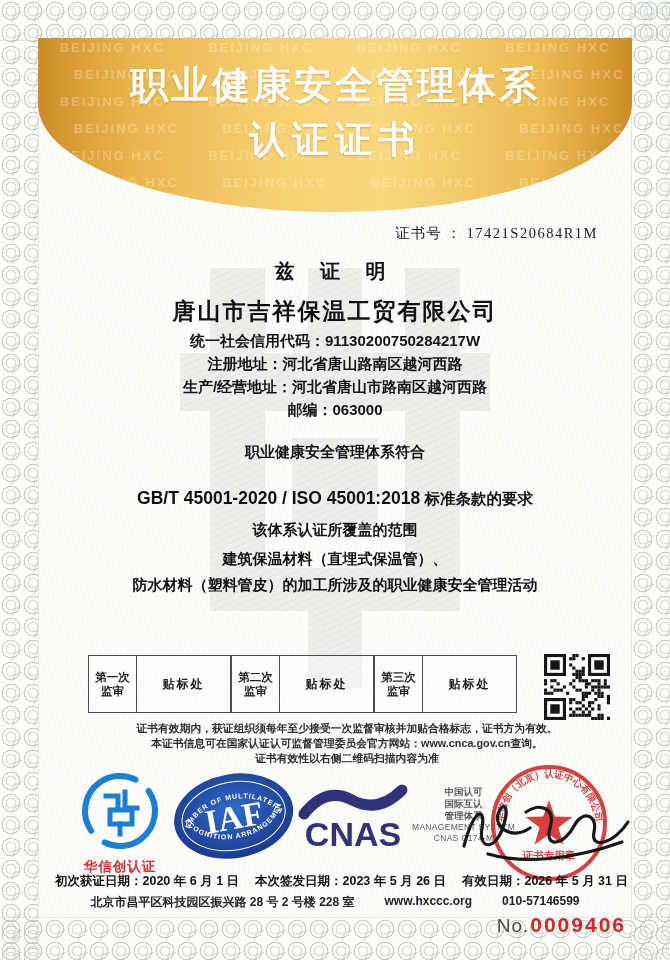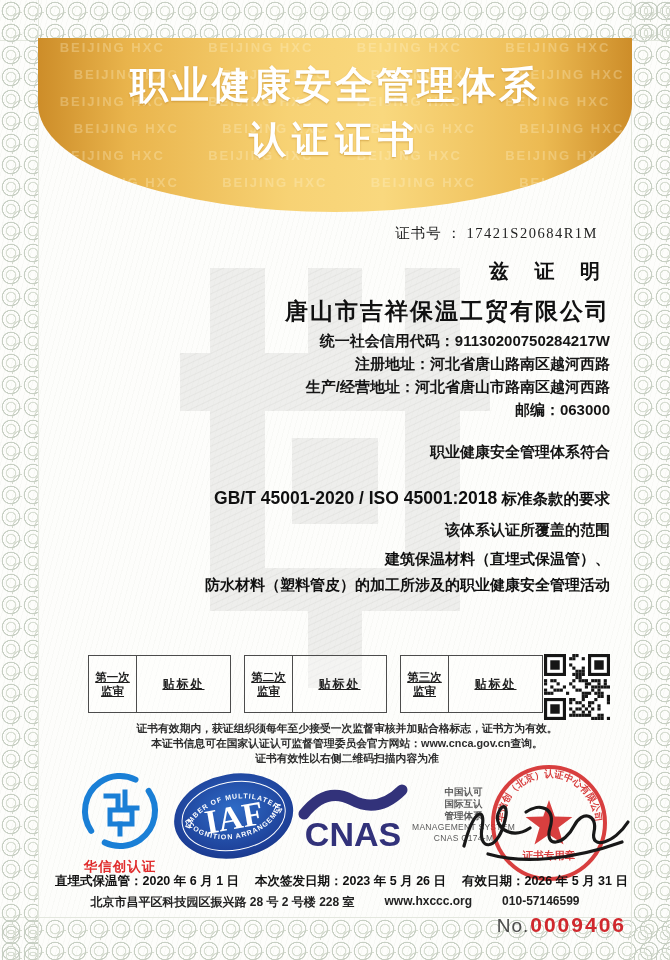--- a/index.html
+++ b/index.html
@@ -38,32 +38,32 @@
     font-weight:bold; font-size:38px; letter-spacing:3px; color:#ffffff; text-shadow:0 1px 2px rgba(170,110,20,.45);}
   .banner-title2{position:relative; margin-top:4px; font-family:"Liberation Serif","DejaVu Serif",serif;
     font-weight:bold; font-size:37px; letter-spacing:6px; color:#ffffff; text-shadow:0 1px 2px rgba(170,110,20,.45);}
   
   .cert-no{position:absolute; top:224px; right:72px; z-index:4;
     font-family:"Liberation Serif","DejaVu Serif",serif; font-size:14.5px; color:#222; letter-spacing:1px;}
   .cert-no .val{letter-spacing:1.5px;}
   
   .emblem{position:absolute; left:180px; top:268px; z-index:2; opacity:.5; pointer-events:none;}
   
-  .content{position:absolute; left:60px; right:60px; top:258px; z-index:4; text-align:right;}
+  .content{position:absolute; left:60px; right:60px; top:258px; z-index:4; text-align:center;}
   .hereby{font-size:20px; font-weight:bold; letter-spacing:10px; color:#111;}
   .company{margin-top:11px; font-size:23px; font-weight:bold; letter-spacing:2px; color:#111;}
   .field-line{margin-top:5px; font-size:15px; font-weight:bold; color:#151515; line-height:18px;}
   .conform{margin-top:24px; font-size:15px; font-weight:bold; color:#151515;}
   .standard-line{margin-top:26px; font-size:17.5px; font-weight:bold; color:#101010;}
   .standard-suffix{font-size:15.5px;}
   .scope-title{margin-top:11px; font-size:15px; font-weight:bold; color:#151515;}
   .scope1{margin-top:10px; font-size:15px; font-weight:bold; color:#101010;}
   .scope2{margin-top:7px; font-size:15px; font-weight:bold; color:#101010;}
   
-  .audit-row{position:absolute; left:88px; top:655px; z-index:4; display:flex; gap:13px;text-decoration:underline;}
+  .audit-row{position:absolute; left:88px; top:655px; z-index:4; display:flex; }
   .audit-box{width:141px; height:56px; border:1.5px solid #4c4c4c; display:flex; background:rgba(255,255,255,.35);}
   .audit-left{width:47px; border-right:1.5px solid #4c4c4c; display:flex; flex-direction:column;
     align-items:center; justify-content:center; font-size:11.5px; font-weight:bold; line-height:14px; color:#222;}
   .audit-cell{flex:1; display:flex; align-items:center; justify-content:center;
     font-size:12px; font-weight:bold; letter-spacing:2px; color:#222;}
   .qr{position:absolute; right:60px; top:654px; z-index:4; width:66px; height:66px; background:#fff;}
   
   .notes{position:absolute; left:88px; right:64px; top:721px; z-index:4;
     font-size:10.8px; font-weight:600; color:#2d2d2d; line-height:15px; text-align:center;}
   
@@ -412,21 +412,21 @@
           <path d="M12,58 C22,20 34,18 30,40 C26,62 44,64 52,36 C58,16 50,14 46,26 C42,40 60,52 78,40"></path>
           <path d="M74,24 C88,14 104,20 98,40 C92,60 112,58 122,38 C130,22 146,26 142,44 C138,62 162,56 176,34"></path>
           <path d="M36,66 C70,76 120,72 170,54"></path>
         </g>
       </svg>
     </div>
   </div>
 
   <div class="dates-row">
     <div>
-      <span>直埋式保温管：</span><span>2020 年 6 月 1 日</span>
+      <span>初次获证日期：</span><span>2020 年 6 月 1 日</span>
     </div>
     <div>
       <span>本次签发日期：</span><span>2023 年 5 月 26 日</span>
     </div>
     <div>
       <span>有效日期：</span><span>2026 年 5 月 31 日</span>
     </div>
   </div>
 
   <div class="address-row">

